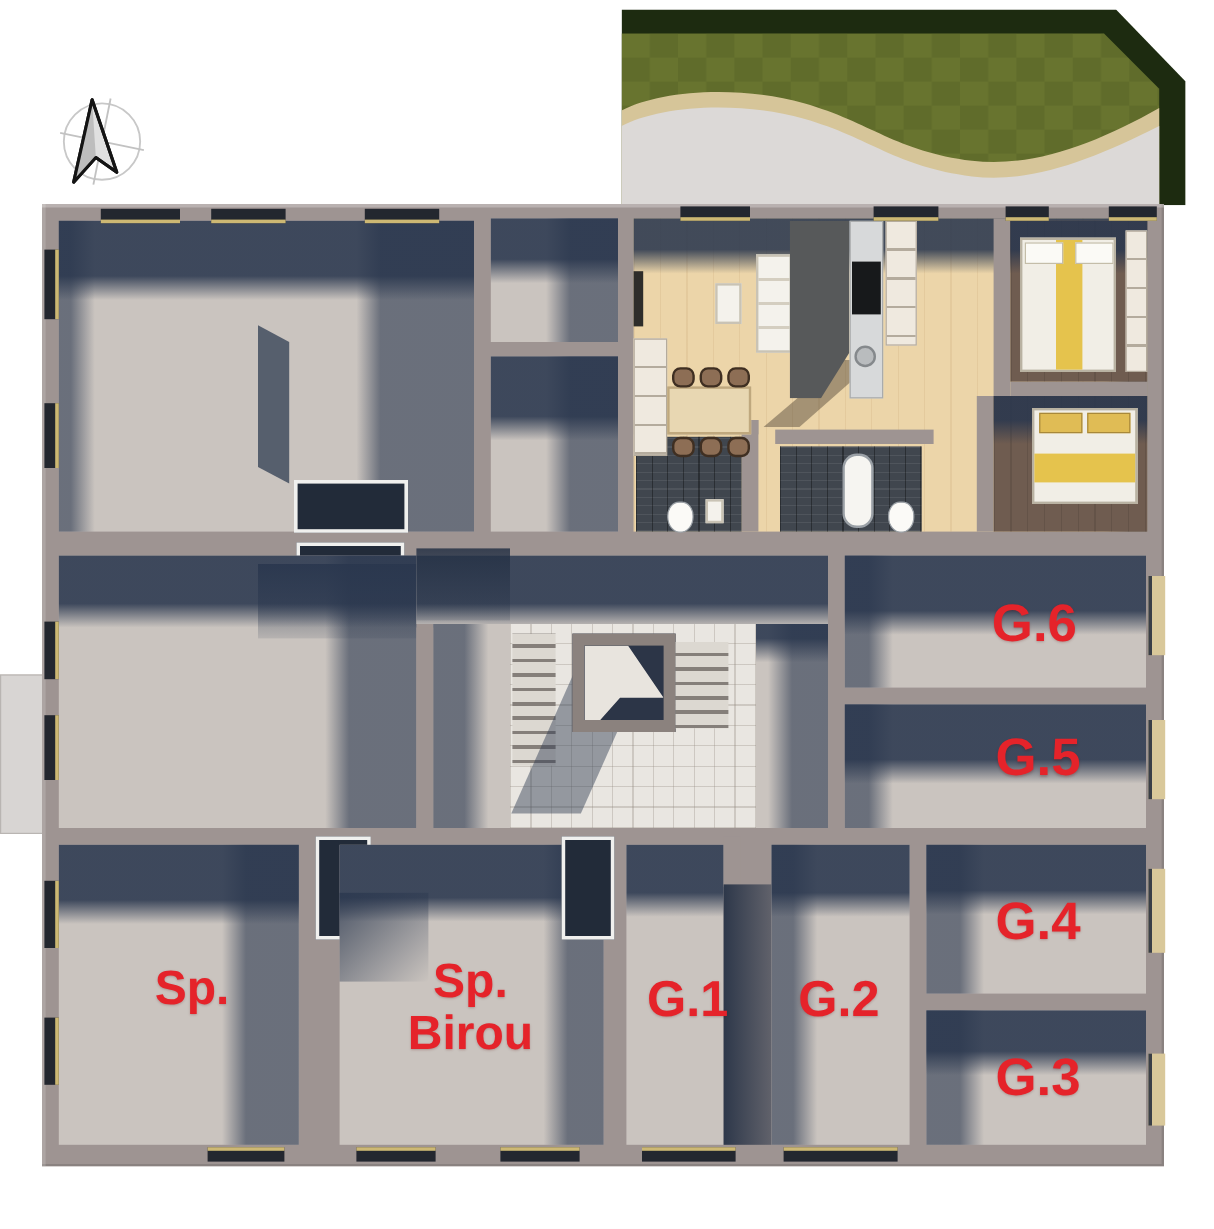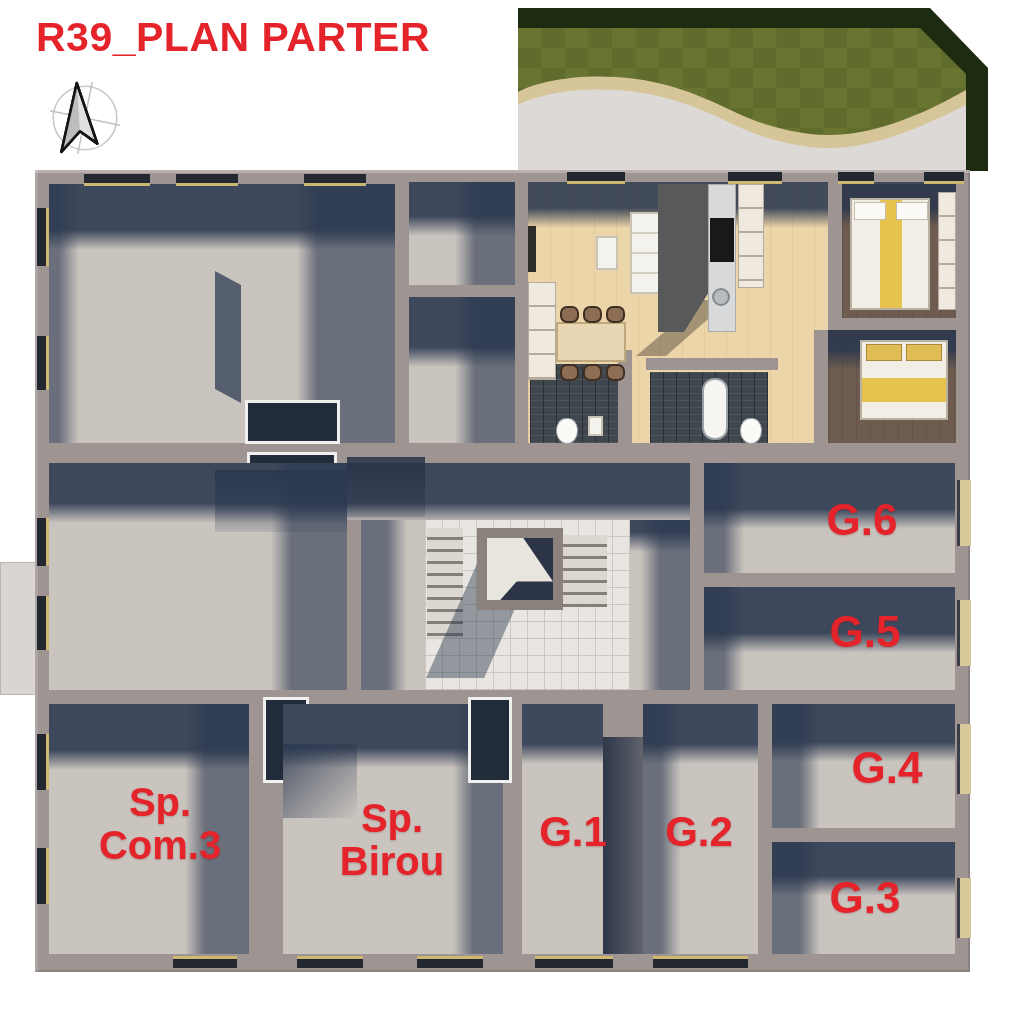--- a/index.html
+++ b/index.html
@@ -53,21 +53,20 @@
   .tub{position:absolute;background:#f6f5f1;border:2px solid #9aa0a6;border-radius:12px;box-sizing:border-box;}
   .lawn{position:absolute;left:518px;top:8px;width:470px;height:163px;}
   .compass{position:absolute;left:46px;top:80px;width:78px;height:78px;}
   .treads{position:absolute;background:repeating-linear-gradient(180deg,#dcd8d1 0 9px,#857f7a 9px 12px);}
 </style>
 </head>
 <body>
 
 <div id="canvas">
 
-  <div class="title">R39_PLAN PARTER</div>
 
   <svg class="compass" viewBox="0 0 76 76">
     <circle cx="38" cy="37" r="31" fill="none" stroke="#c8c8c8" stroke-width="1.5"></circle>
     <line x1="4" y1="30" x2="72" y2="44" stroke="#c2c2c2" stroke-width="1.5"></line>
     <line x1="31" y1="72" x2="45" y2="2" stroke="#c2c2c2" stroke-width="1.5"></line>
     <path d="M30,3 L50,62 L33,50 L15,70 Z" fill="#e0e0e0" stroke="#141414" stroke-width="2.5" stroke-linejoin="round"></path>
     <path d="M30,3 L33,50 L15,70 Z" fill="#bdbdbd"></path>
     <path d="M30,3 L50,62 L33,50 L15,70 Z" fill="none" stroke="#141414" stroke-width="2.5" stroke-linejoin="round"></path>
   </svg>
 
@@ -197,24 +196,23 @@
 
   <div class="gdoor" style="left:957px;top:480px;height:66px;"></div>
   <div class="gdoor" style="left:957px;top:600px;height:66px;"></div>
   <div class="gdoor" style="left:957px;top:724px;height:70px;"></div>
   <div class="gdoor" style="left:957px;top:878px;height:60px;"></div>
 
   <div class="lbl" style="left:862px;top:520px;font-size:44px;">G.6</div>
   <div class="lbl" style="left:865px;top:632px;font-size:44px;">G.5</div>
   <div class="lbl" style="left:160px;top:824px;font-size:40px;">
     <span>Sp.</span><br>
-    <span>Com.3</span>
   </div>
   <div class="lbl" style="left:392px;top:840px;font-size:40px;">
     <span>Sp.</span><br>
     <span>Birou</span>
   </div>
   <div class="lbl" style="left:573px;top:832px;">G.1</div>
   <div class="lbl" style="left:699px;top:832px;">G.2</div>
-  <div class="lbl" style="left:865px;top:768px;font-size:44px;margin-left:22px;">G.4</div>
+  <div class="lbl" style="left:865px;top:768px;font-size:44px;">G.4</div>
   <div class="lbl" style="left:865px;top:898px;font-size:44px;">G.3</div>
 
 </div>
 
 </body></html>

